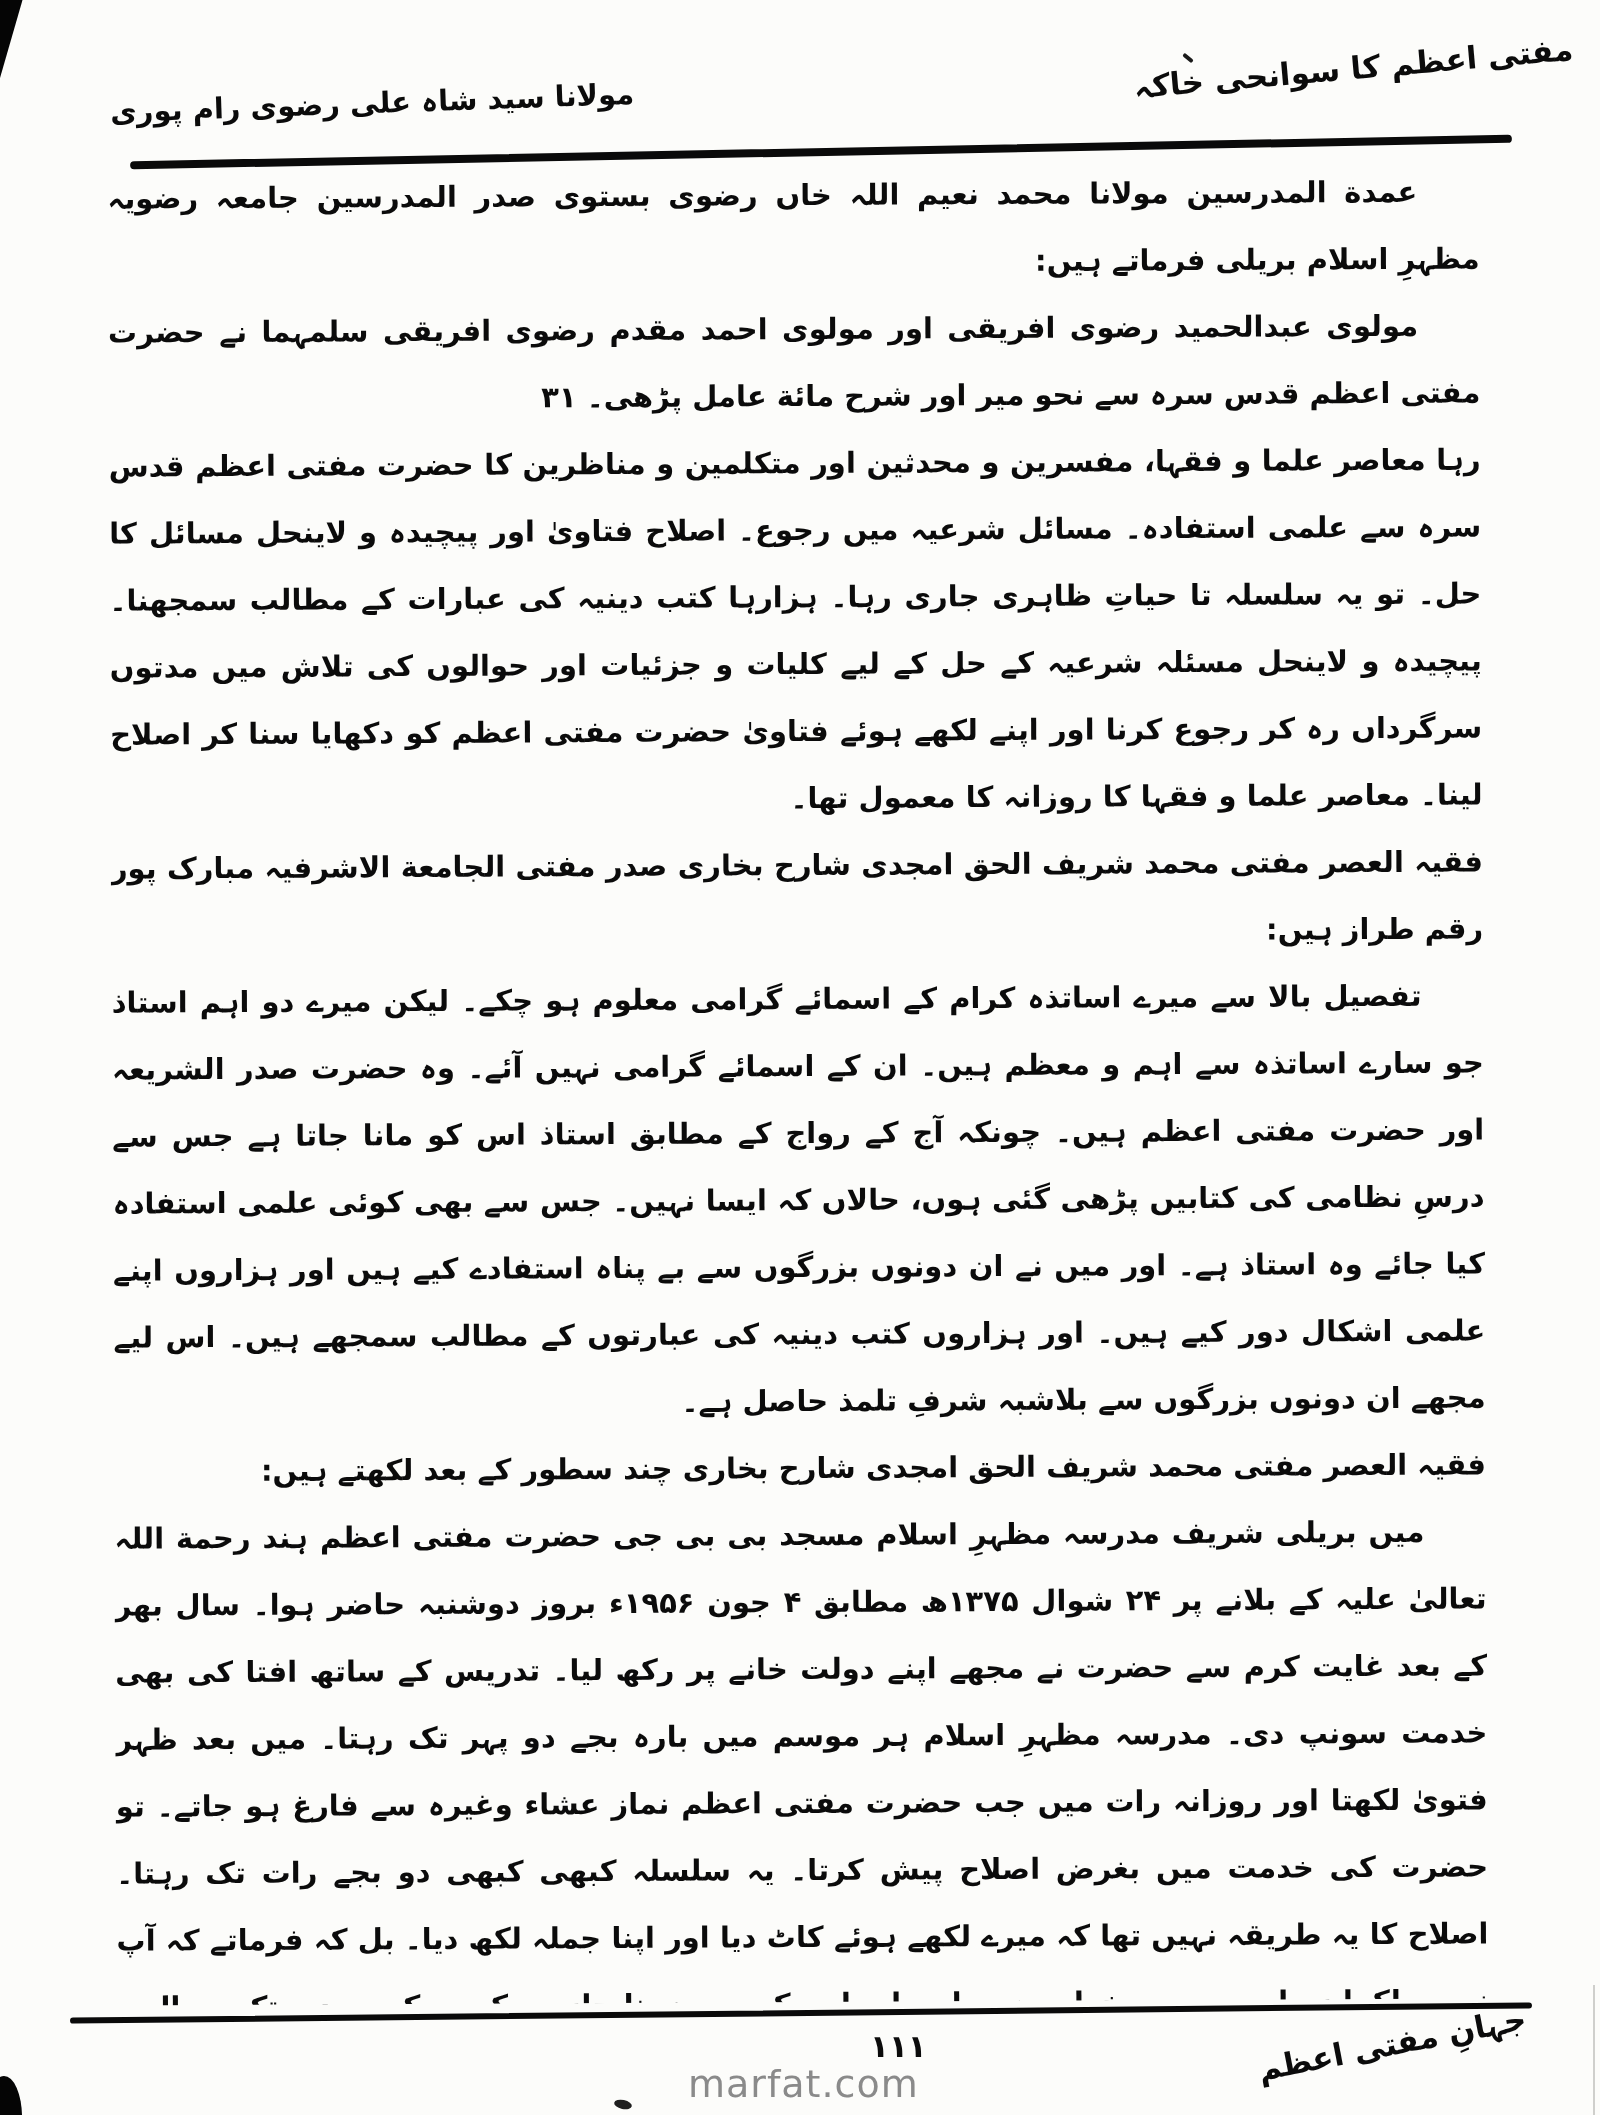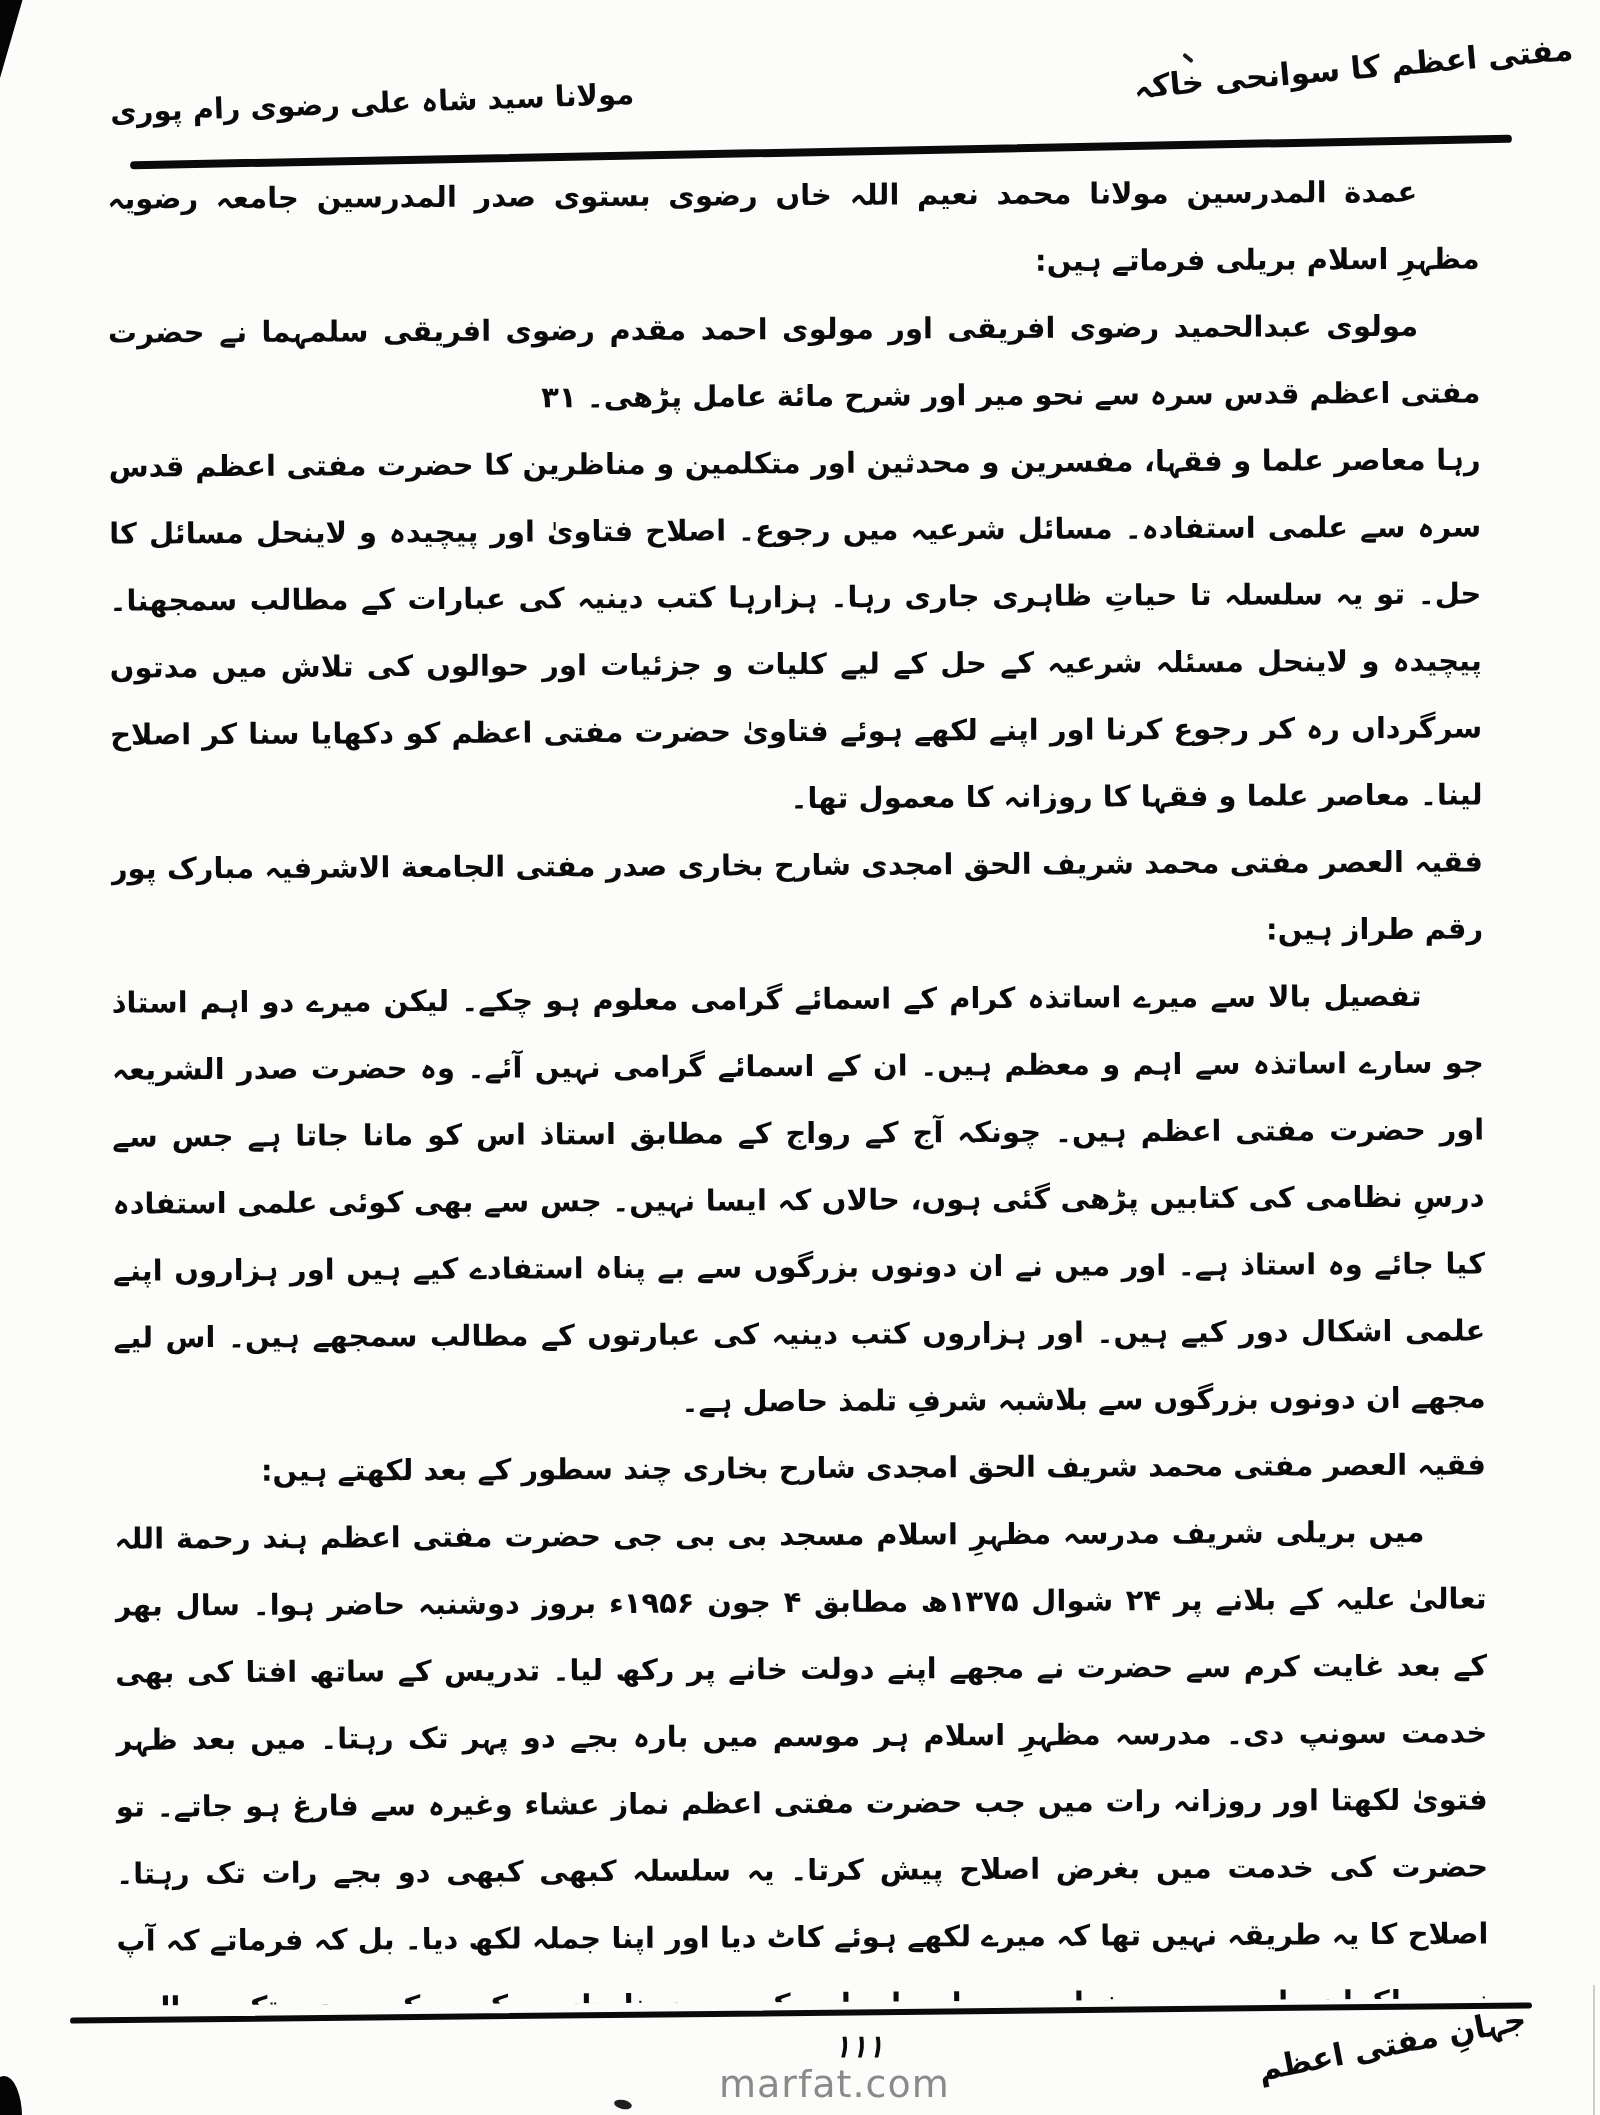--- a/index.html
+++ b/index.html
@@ -70,33 +70,31 @@
   .ftr-book {
     position: absolute;
     top: 2026px; right: 72px;
     font-size: 31px; font-weight: bold;
     direction: rtl;
     transform: rotate(-11deg);
     white-space: nowrap;
   }
   .ftr-page {
     position: absolute;
-    top: 2028px; left: 834px;
+    top: 2028px; left: 870px;
     font-size: 31px; font-weight: bold;
     letter-spacing: 3px;
-    font-style: italic;
   }
   .ftr-mark {
     position: absolute;
     top: 2062px; left: 688px;
     font-size: 38px;
     font-weight: normal;
     color: #8a8a8a;
     letter-spacing: 1px;
-    margin-left: 31px;
   }
 
   
   .corner-tl {
     position: absolute; top: 0; left: 0;
     width: 30px; height: 78px;
     background: #050505;
     clip-path: polygon(0 0, 75% 0, 0 100%);
   }
   .dash-top {

